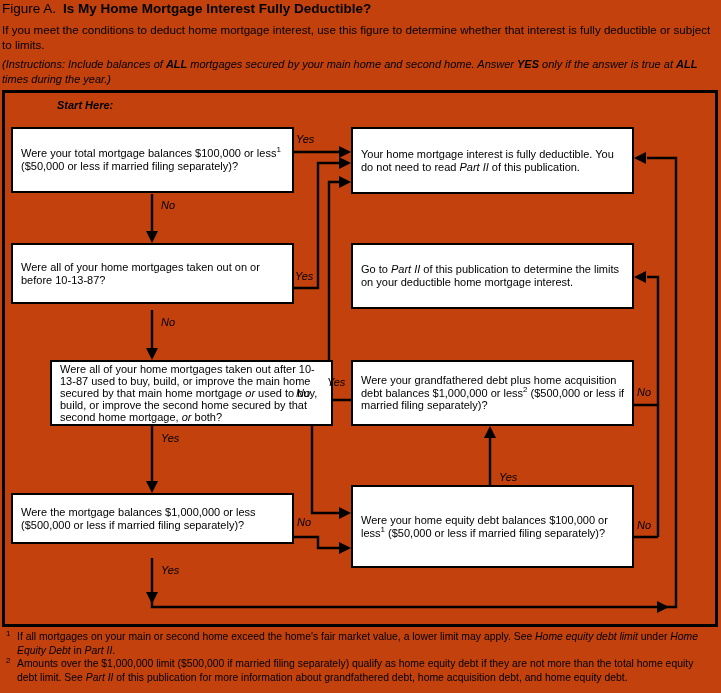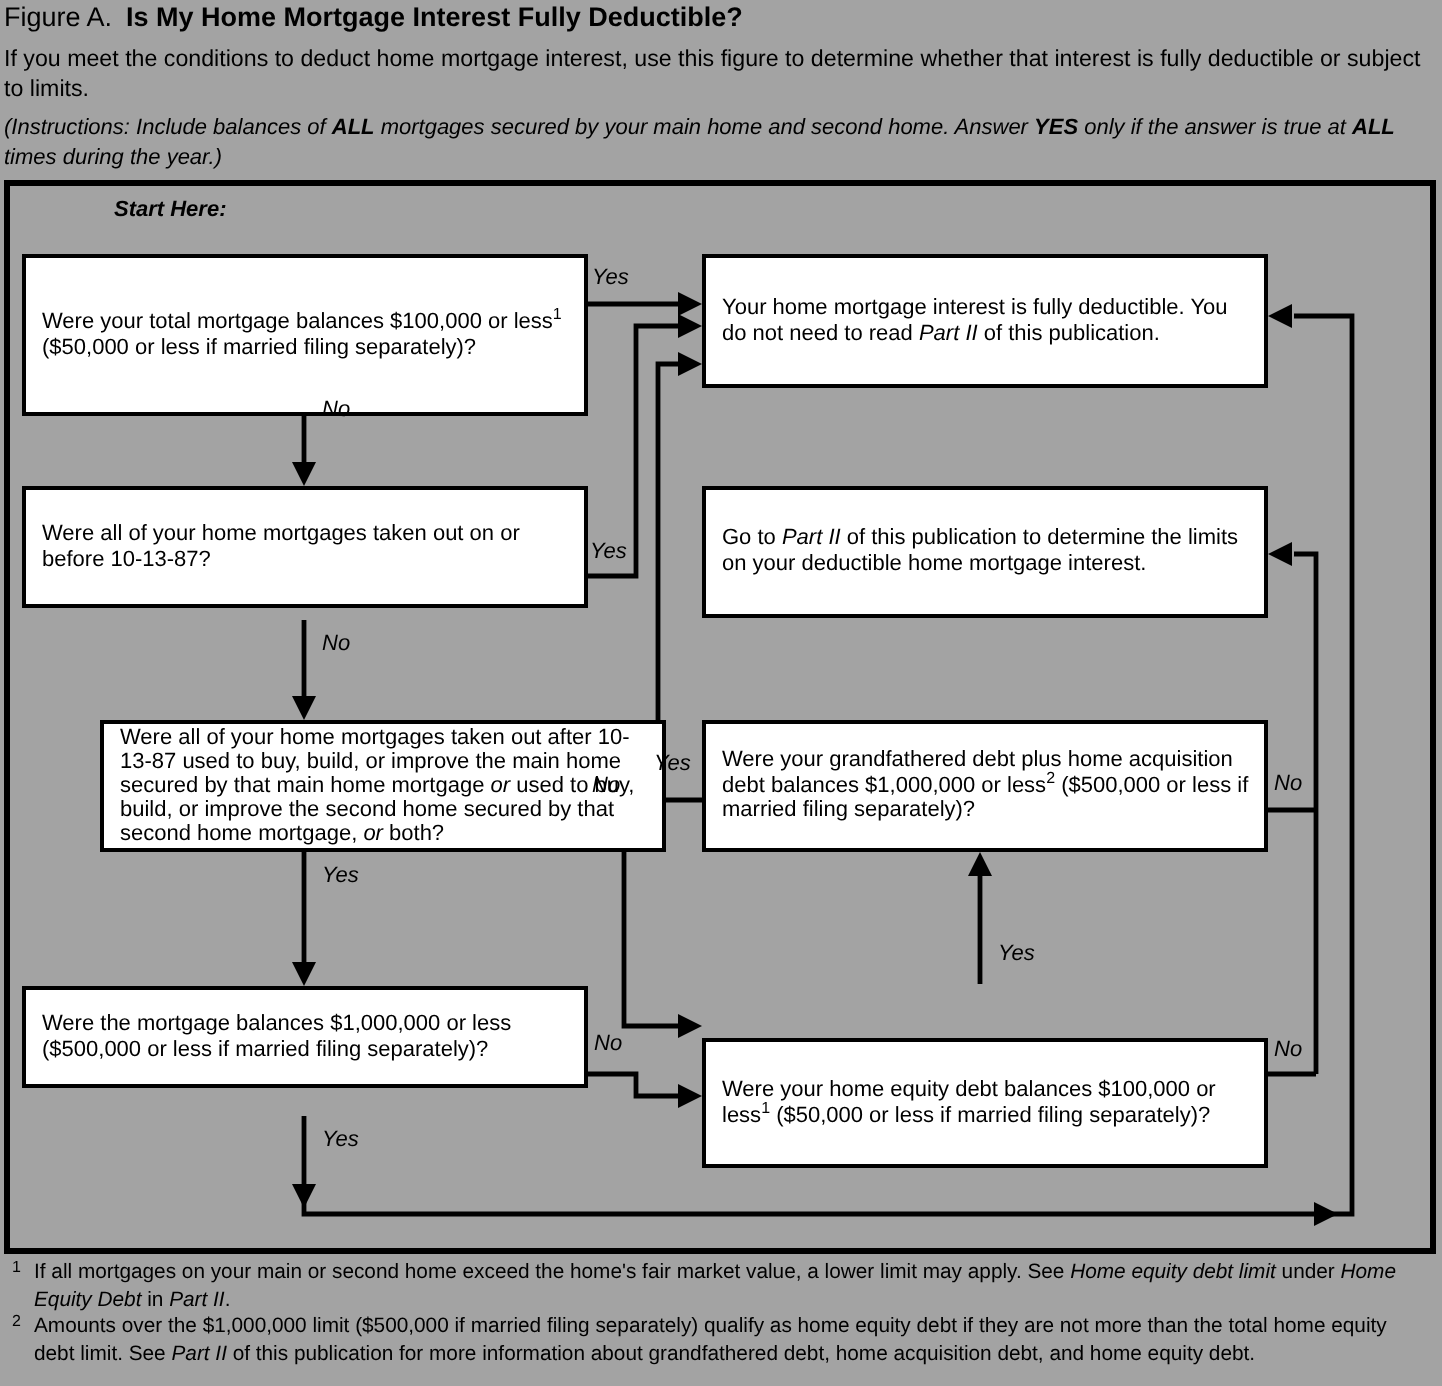--- a/index.html
+++ b/index.html
@@ -1,16 +1,16 @@
 <!DOCTYPE html>
 <html><head>
 <meta charset="utf-8">
 <style>
   html,body { margin:0; padding:0; background:#fff; }
-  .page { position:relative; width:721px; height:693px; background:#a3a3a3;
+  .page { position:relative; width:721px; height:693px; background:#c2410c;
           font-family:"Liberation Sans", sans-serif; color:#000; overflow:hidden; }
 
   .title-line { position:absolute; left:2px; top:1px; font-size:13.5px; white-space:nowrap; }
   .figlabel { font-weight:400; }
   .figtitle { font-weight:700; margin-left:7px; }
 
   .intro { position:absolute; left:2px; top:22px; width:712px; margin:0;
            font-size:11.6px; line-height:15px; }
   .instructions { position:absolute; left:2px; top:57px; width:714px; margin:0;
                   font-size:11px; line-height:15px; font-style:italic; }
@@ -84,21 +84,21 @@
 
     <path d="M351,310 H329 V92 H340"></path>
     <polygon points="339,86 351,92 339,98"></polygon>
 
     <path d="M634,315 H658 M634,447 H658 M658,447 V187 H647"></path>
     <polygon points="646,181 634,187 646,193"></polygon>
   </svg>
 
   <div class="start">Start Here:</div>
 
-  <div class="fbox" style="left:11px; top:127px; height:81px;">
+  <div class="fbox" style="left:11px; top:127px; height:66px;">
     <span><span>Were your total mortgage balances $100,000 or less</span><sup>1</sup><span> ($50,000 or less if married filing separately)?</span></span>
   </div>
 
   <div class="fbox" style="left:351px; top:127px; height:67px;">
     <span><span>Your home mortgage interest is fully deductible. You do not need to read </span><span class="i">Part II</span><span> of this publication.</span></span>
   </div>
 
   <div class="fbox" style="left:11px; top:243px; height:61px;">
     <span>Were all of your home mortgages taken out on or before 10-13-87?</span>
   </div>
@@ -112,21 +112,21 @@
   </div>
 
   <div class="fbox" style="left:351px; top:360px; height:66px;">
     <span><span>Were your grandfathered debt plus home acquisition debt balances $1,000,000 or less</span><sup>2</sup><span> ($500,000 or less if married filing separately)?</span></span>
   </div>
 
   <div class="fbox" style="left:11px; top:493px; height:51px;">
     <span>Were the mortgage balances $1,000,000 or less ($500,000 or less if married filing separately)?</span>
   </div>
 
-  <div class="fbox" style="left:351px; top:519px; height:65px;">
+  <div class="fbox" style="left:351px; top:485px; height:83px;">
     <span><span>Were your home equity debt balances $100,000 or less</span><sup>1</sup><span> ($50,000 or less if married filing separately)?</span></span>
   </div>
 
   <div class="lbl" style="left:296px; top:133px;">Yes</div>
   <div class="lbl" style="left:161px; top:199px;">No</div>
   <div class="lbl" style="left:295px; top:270px;">Yes</div>
   <div class="lbl" style="left:161px; top:316px;">No</div>
   <div class="lbl" style="left:296px; top:387px;">No</div>
   <div class="lbl" style="left:327px; top:376px;">Yes</div>
   <div class="lbl" style="left:637px; top:386px;">No</div>

